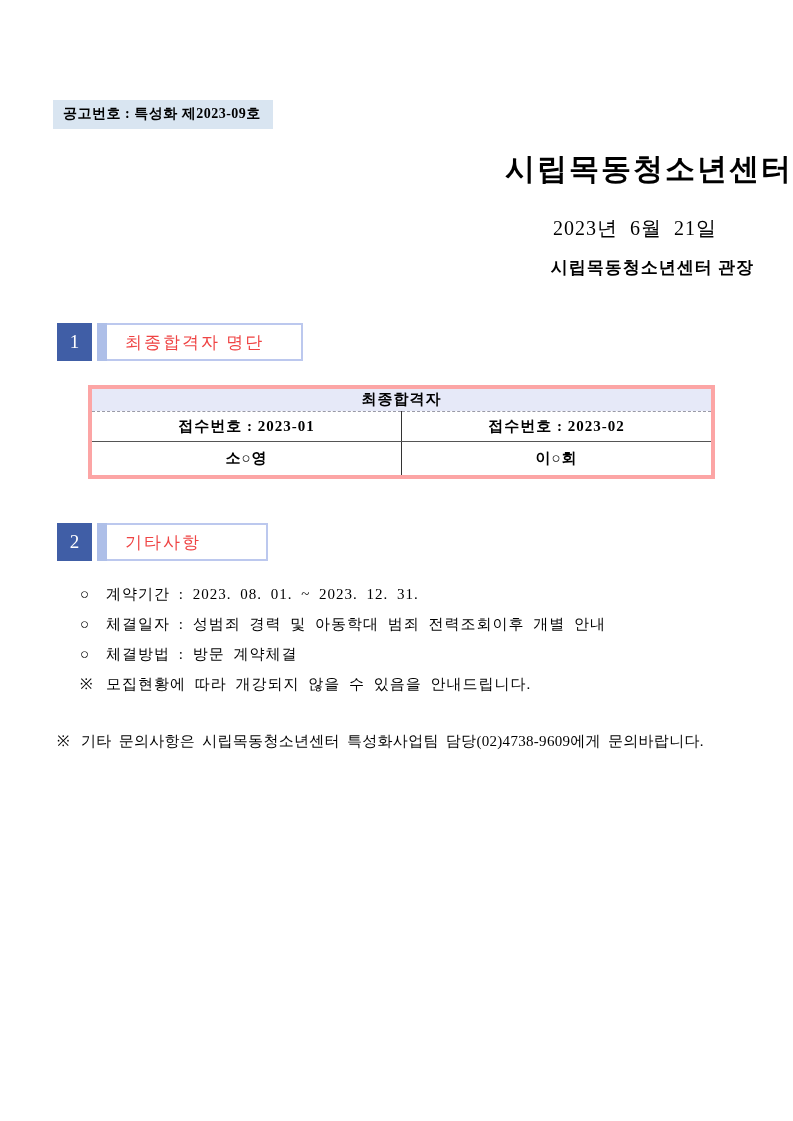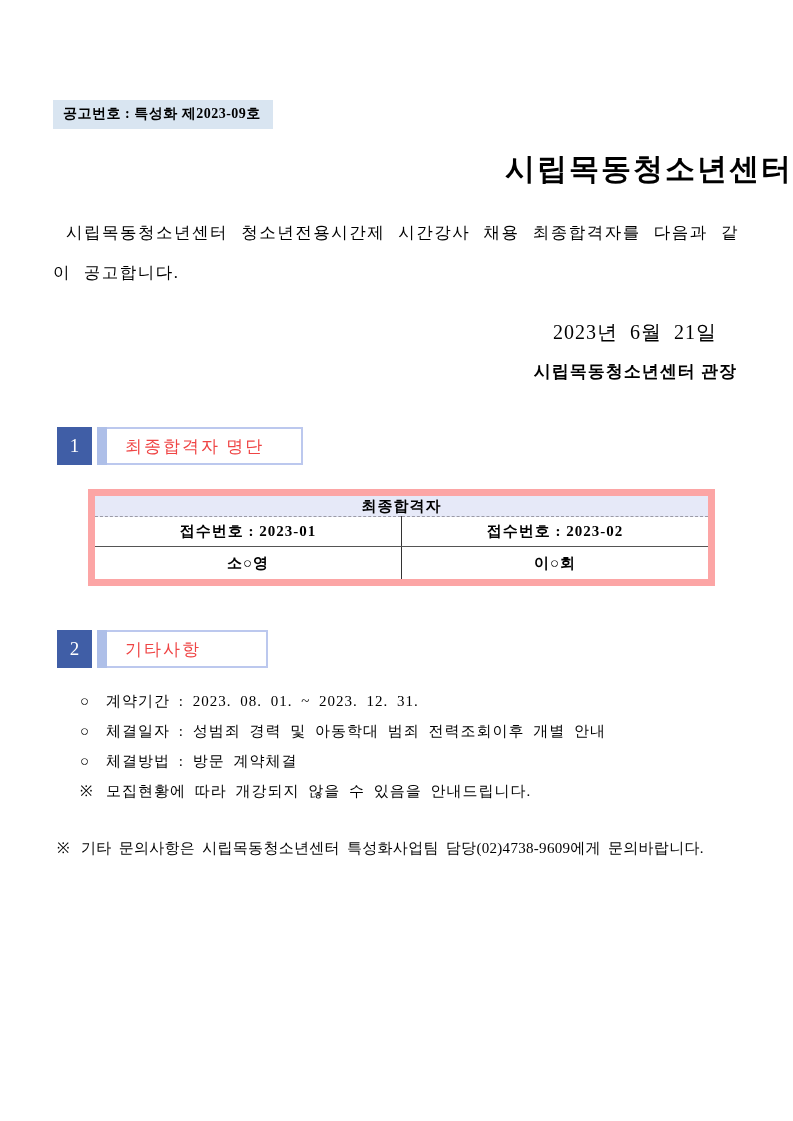--- a/index.html
+++ b/index.html
@@ -49,21 +49,21 @@
   .date-line{
     margin-top:26px;
     padding-right:76px;
     text-align:right;
     font-size:20px;
     letter-spacing:1px;
     white-space:pre-wrap;
   }
   .signer-line{
     margin-top:14px;
-    padding-right:56px;
+    padding-right:39px;
     text-align:right;
     font-size:17px;font-weight:bold;
     letter-spacing:1px;
   }
   .sec{
     display:flex;
     align-items:stretch;
     height:38px;
     margin:44px 0 0 57px;
   }
@@ -86,21 +86,21 @@
   .sec-labelbox.w2{width:161px;}
   .sec-label{
     font-size:17px;
     letter-spacing:2px;
     color:#ef4444;
   }
   table.cand{
     margin:24px 0 0 88px;
     width:627px;
     border-collapse:collapse;
-    border:7px solid #fca5a5;
+    border:4px solid #fca5a5;
     table-layout:fixed;
   }
   table.cand th, table.cand td{
     text-align:center;
     font-weight:bold;
     font-size:15px;
     letter-spacing:1px;
   }
   table.cand th{
     height:24px;
@@ -140,21 +140,20 @@
 <body>
 
 <div class="page">
 
   <div class="notice">공고번호 : 특성화 제2023-09호</div>
 
   <div class="title">
     <div>시립목동청소년센터</div>
   </div>
 
-  <p class="body-par">시립목동청소년센터 청소년전용시간제 시간강사 채용 최종합격자를 다음과 같이 공고합니다.</p>
 
   <div class="date-line">2023년  6월  21일</div>
   <div class="signer-line">시립목동청소년센터 관장</div>
 
   <div class="sec">
     <div class="sec-num">1</div>
     <div class="sec-gap"></div>
     <div class="sec-stripe"></div>
     <div class="sec-labelbox w1">
       <div class="sec-label">최종합격자 명단</div>

